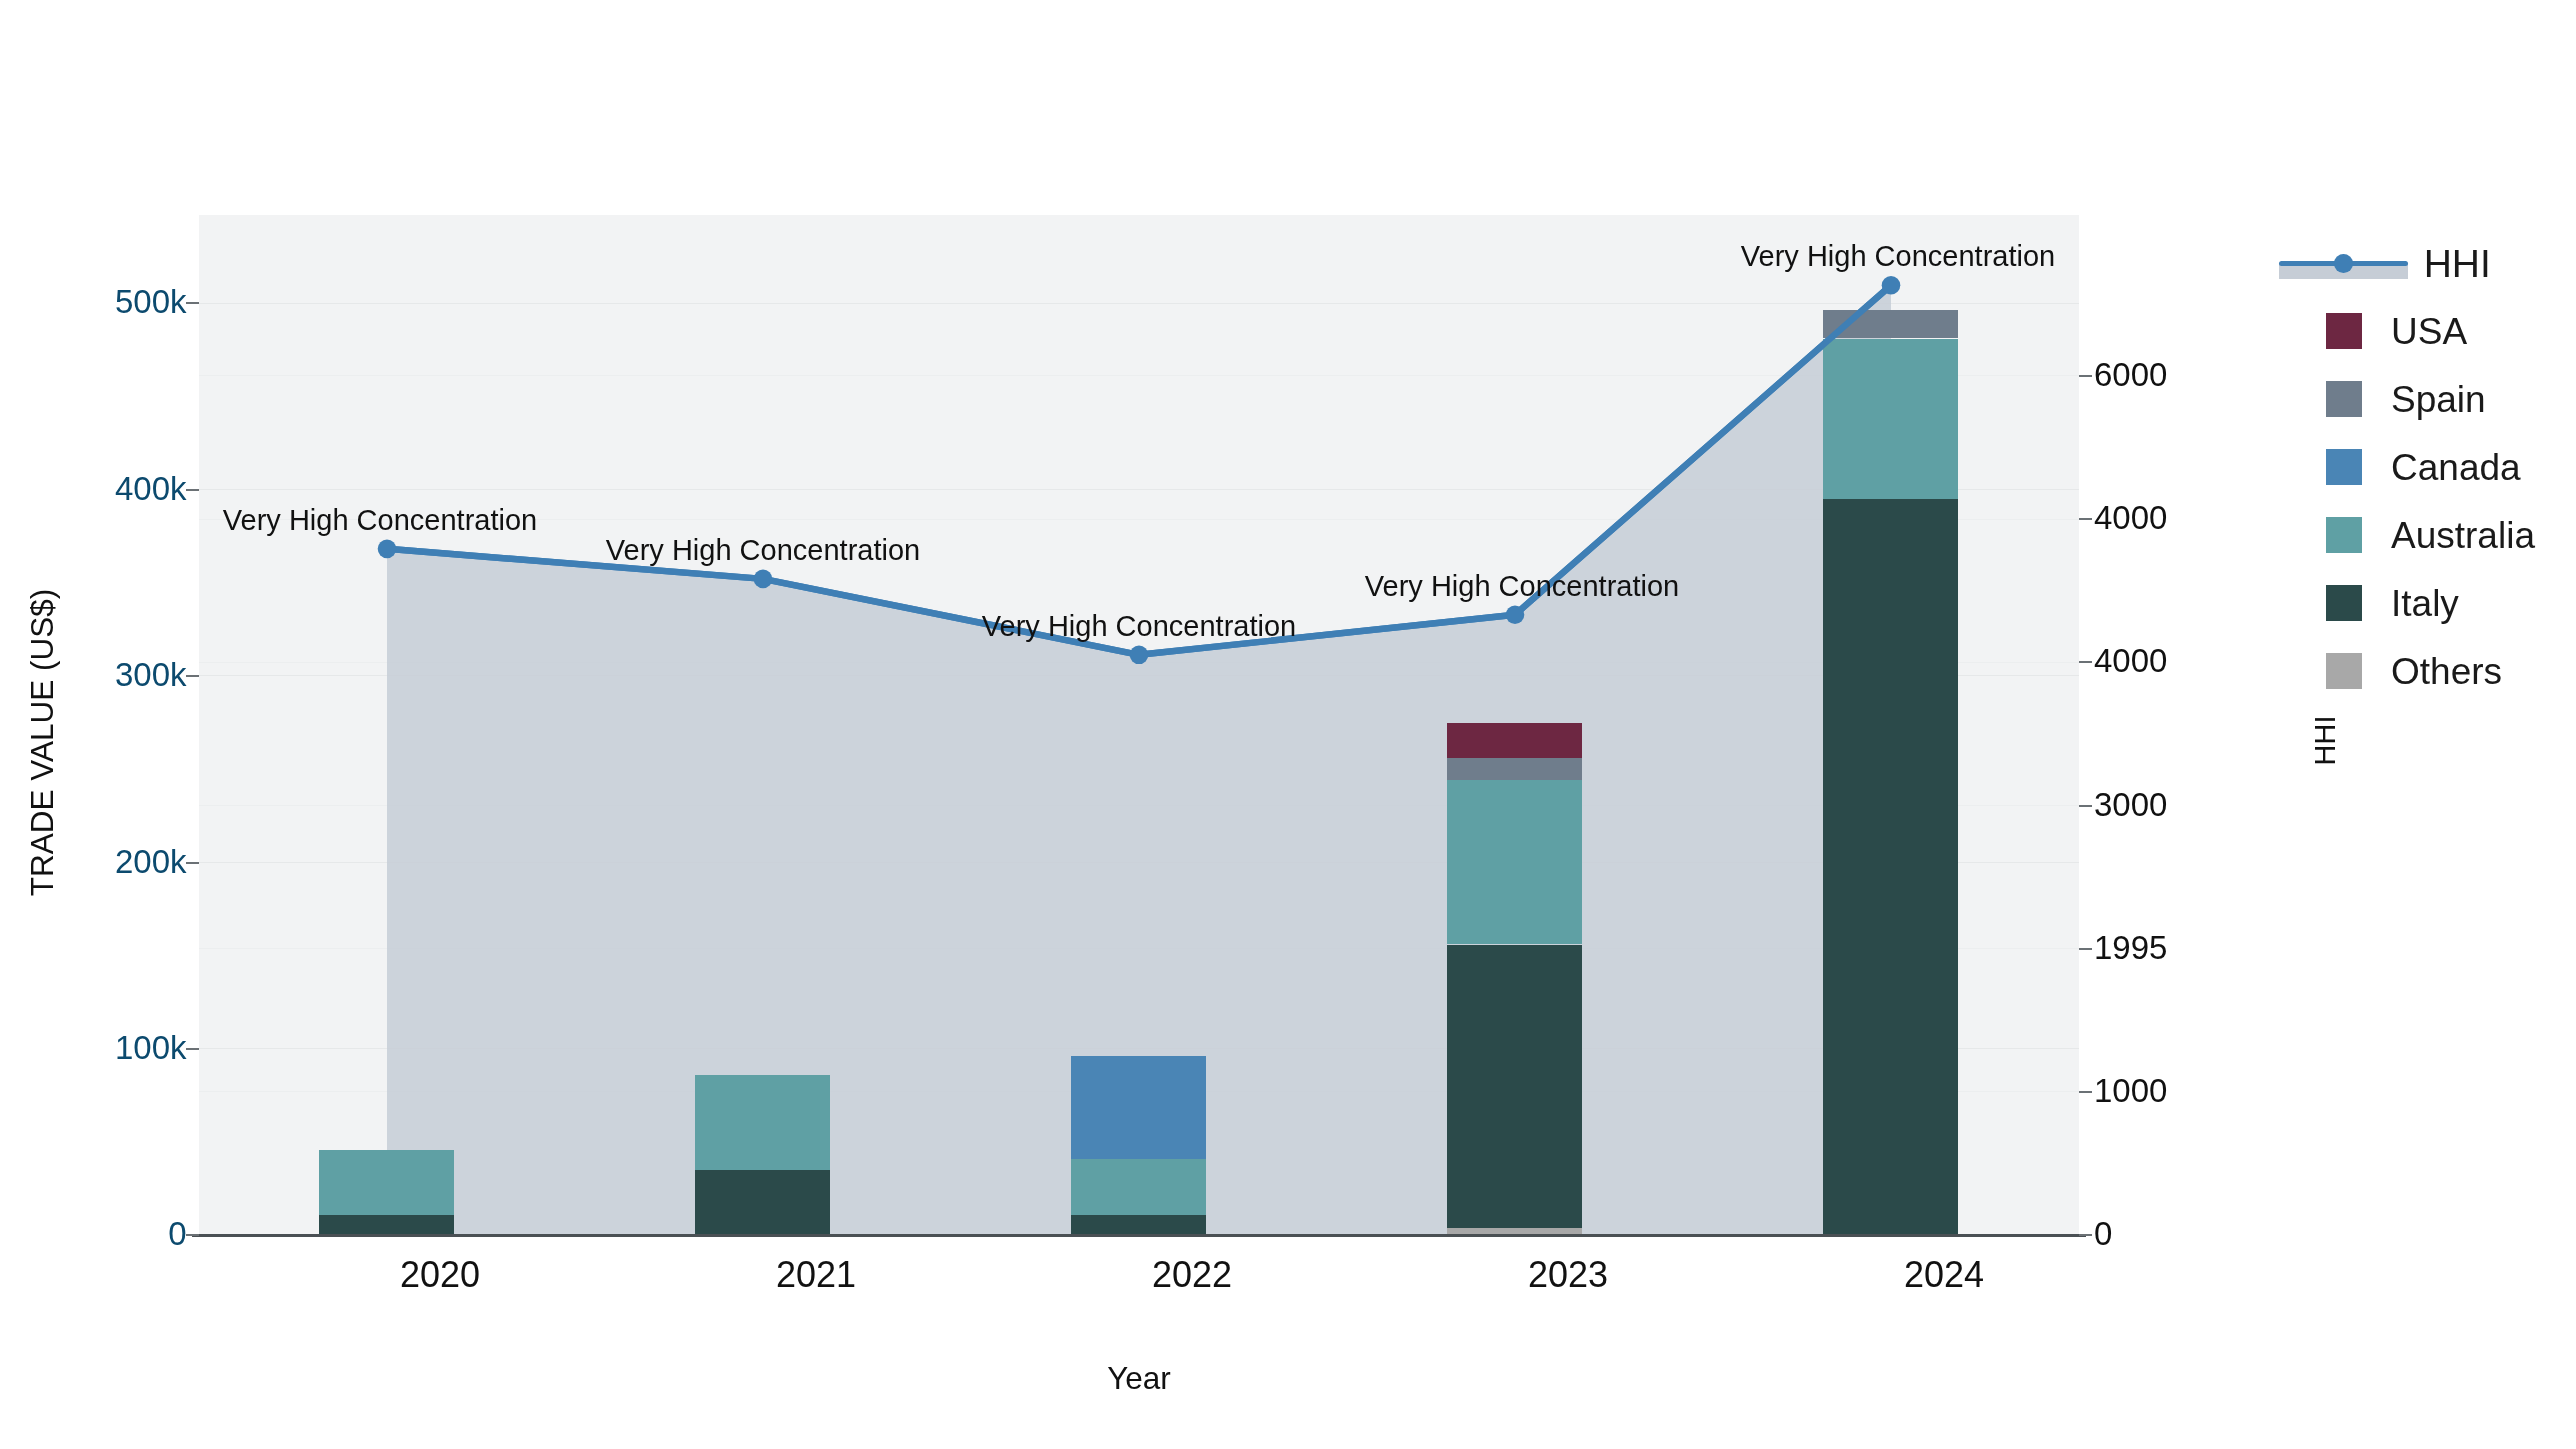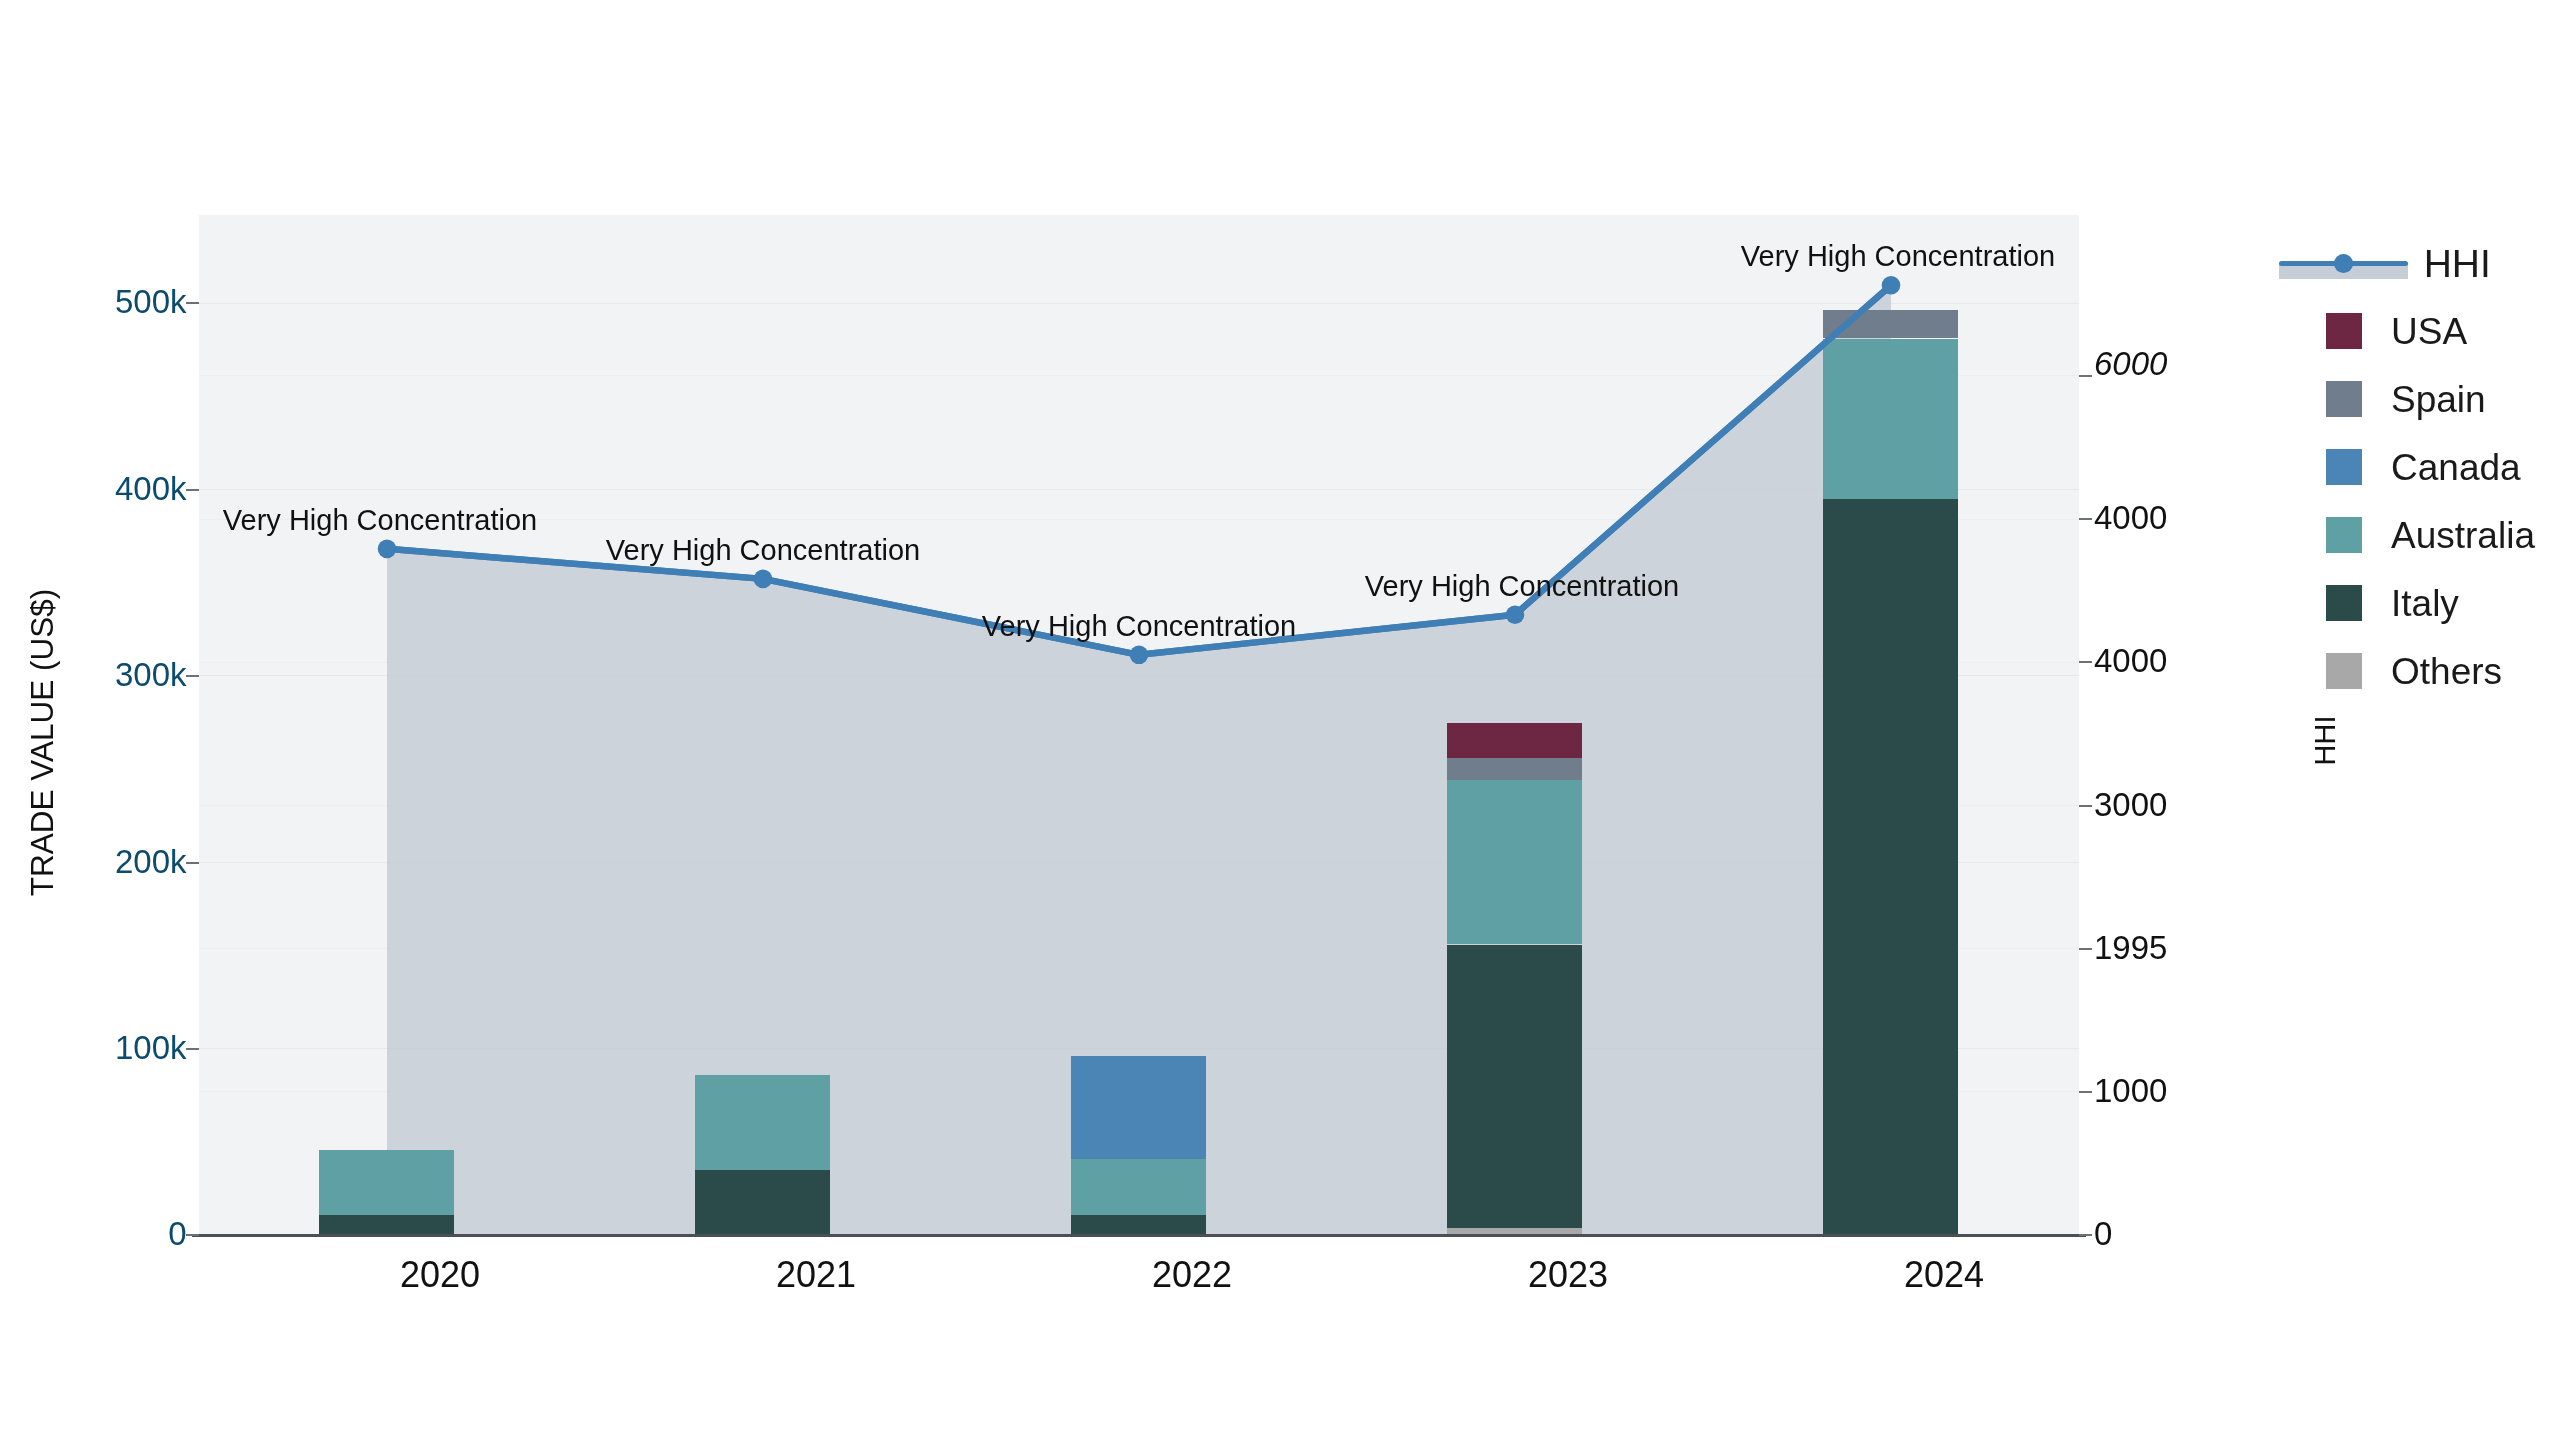--- a/index.html
+++ b/index.html
@@ -157,38 +157,39 @@
       <div class="ylab-right" style="left: 2094px; top: 1091px;">1000</div>
       <div class="ytick-mark" style="left: 2079px; top: 1091px;"></div>
       <div class="ylab-right" style="left: 2094px; top: 948px;">1995</div>
       <div class="ytick-mark" style="left: 2079px; top: 948px;"></div>
       <div class="ylab-right" style="left: 2094px; top: 805px;">3000</div>
       <div class="ytick-mark" style="left: 2079px; top: 805px;"></div>
       <div class="ylab-right" style="left: 2094px; top: 661px;">4000</div>
       <div class="ytick-mark" style="left: 2079px; top: 661px;"></div>
       <div class="ylab-right" style="left: 2094px; top: 518px;">4000</div>
       <div class="ytick-mark" style="left: 2079px; top: 518px;"></div>
-      <div class="ylab-right" style="left: 2094px; top: 364px; font-style: italic;">6000</div>
+      <div class="ylab-right" style="left: 2094px; top: 375px;">6000</div>
       <div class="ytick-mark" style="left: 2079px; top: 375px;"></div>
     </div>
   <div id="xticks">
       <div class="xlab" style="left: 387px;">2020</div>
       <div class="xlab" style="left: 763px;">2021</div>
       <div class="xlab" style="left: 1139px;">2022</div>
       <div class="xlab" style="left: 1515px;">2023</div>
       <div class="xlab" style="left: 1891px;">2024</div>
     </div>
   <div id="annots">
       <div class="annot" style="left: 380px; top: 504px;">Very High Concentration</div>
       <div class="annot" style="left: 763px; top: 534px;">Very High Concentration</div>
       <div class="annot" style="left: 1139px; top: 610px;">Very High Concentration</div>
       <div class="annot" style="left: 1522px; top: 570px;">Very High Concentration</div>
       <div class="annot" style="left: 1898px; top: 240px;">Very High Concentration</div>
     </div>
 
+  <div class="axis-title-x">Year</div>
   <div class="axis-title-y">TRADE VALUE (US$)</div>
   <div class="axis-title-y2">HHI</div>
 
   <div class="legend" id="legend">
       <div class="legend-row hhi">
         <div class="legend-line">
           <div class="fillband"></div>
           <div class="stroke" style="background: rgb(63, 127, 181);"></div>
           <div class="dot" style="background: rgb(63, 127, 181);"></div>
         </div>

